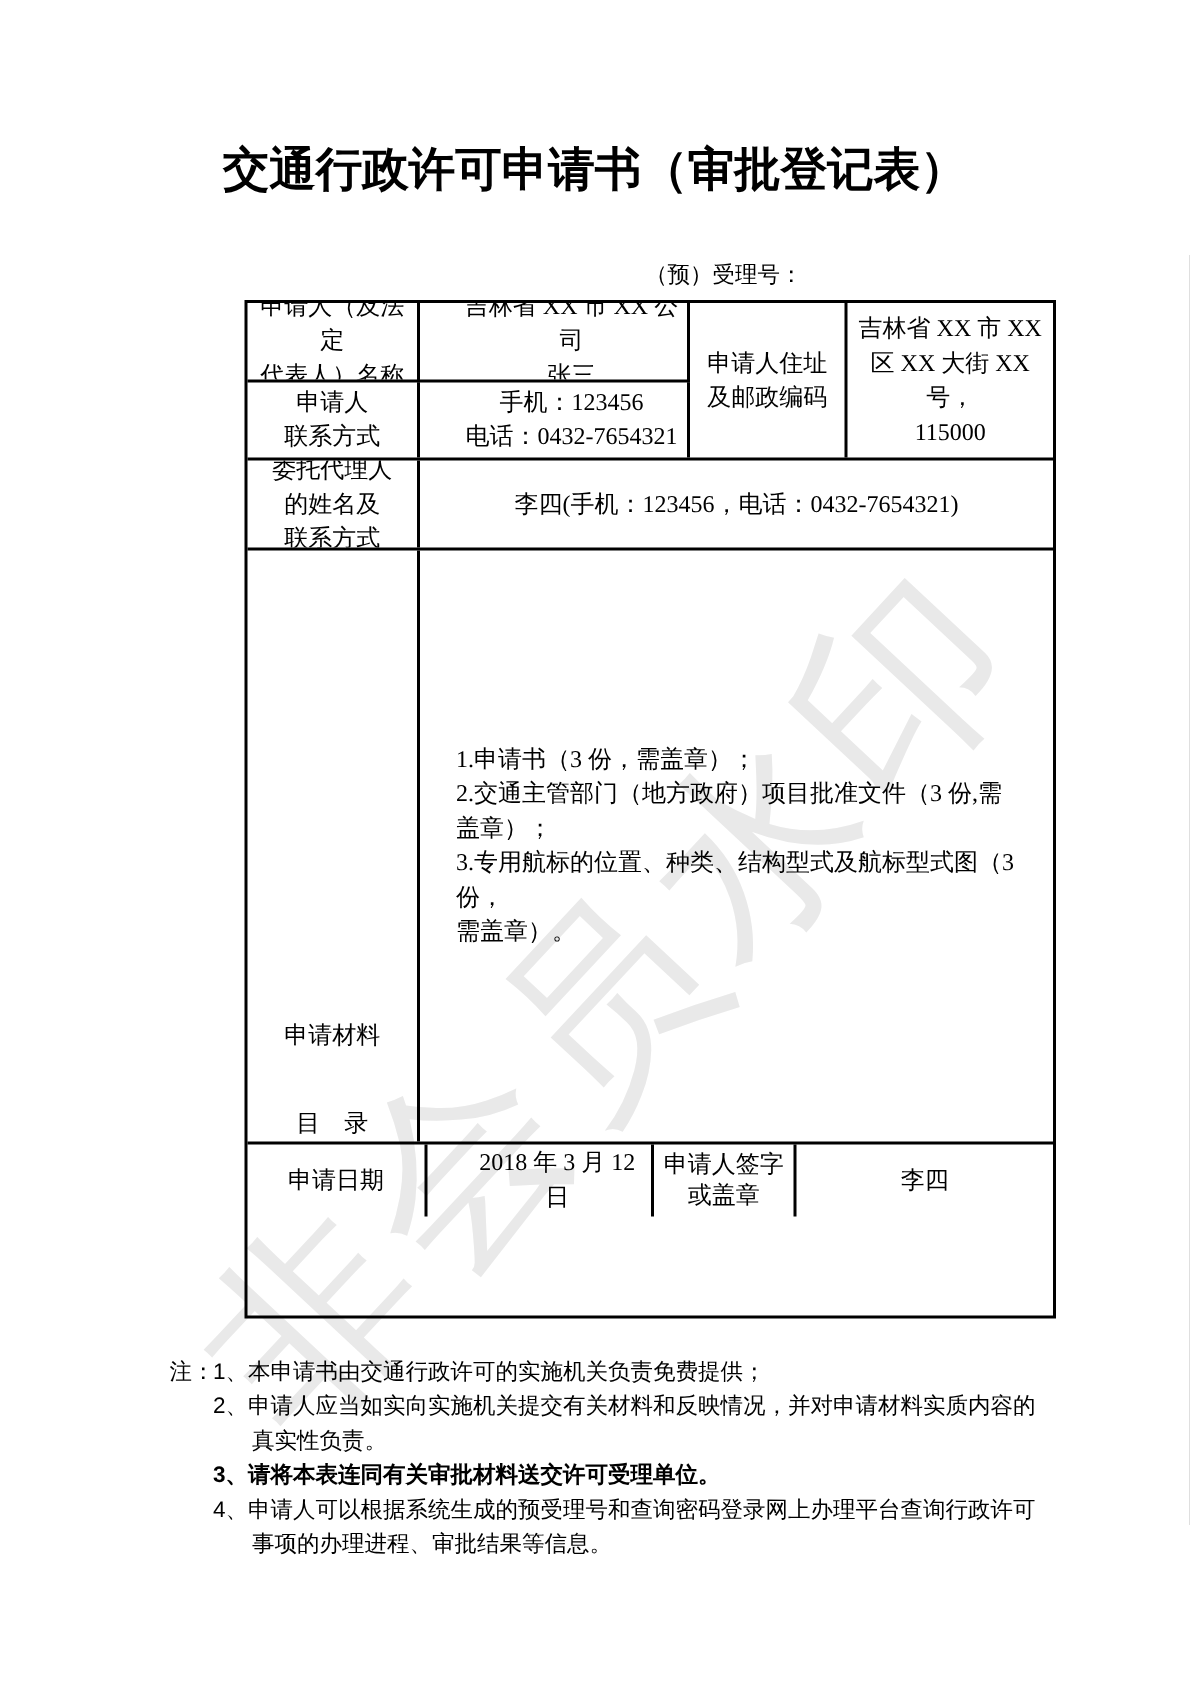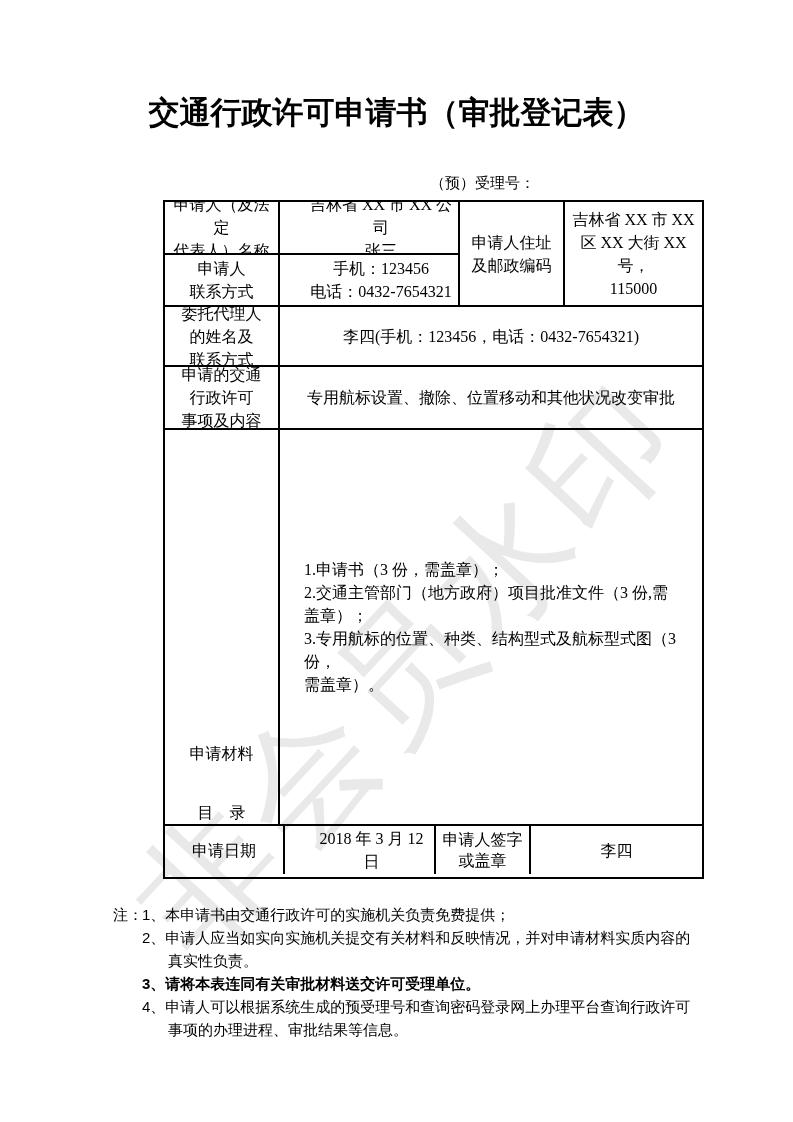--- a/index.html
+++ b/index.html
@@ -134,26 +134,20 @@
 115000</div>
       </div>
 
       <div class="tr r-agent">
         <div class="cell w-label br">委托代理人
 的姓名及
 联系方式</div>
         <div class="cell val">李四(手机：123456，电话：0432-7654321)</div>
       </div>
 
-      <div class="tr r-item">
-        <div class="cell w-label br">申请的交通
-行政许可
-事项及内容</div>
-        <div class="cell val">专用航标设置、撤除、位置移动和其他状况改变审批</div>
-      </div>
 
       <div class="tr r-materials">
         <div class="materials-label br">
           <div>申请材料</div>
           <div>目　录</div>
         </div>
         <div class="materials-val">
           <div class="txt">1.申请书（3 份，需盖章）；
 2.交通主管部门（地方政府）项目批准文件（3 份,需盖章）；
 3.专用航标的位置、种类、结构型式及航标型式图（3 份，

